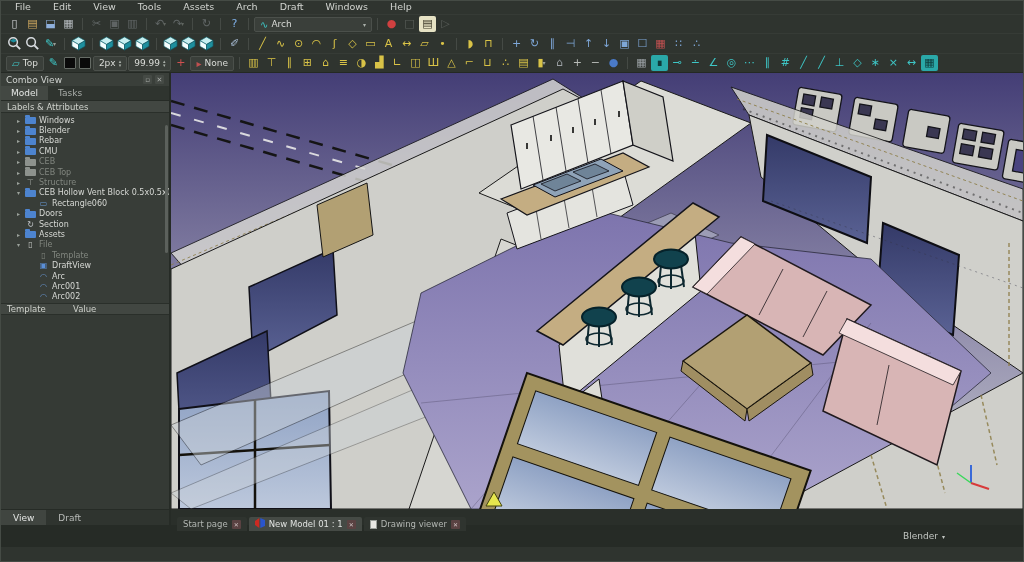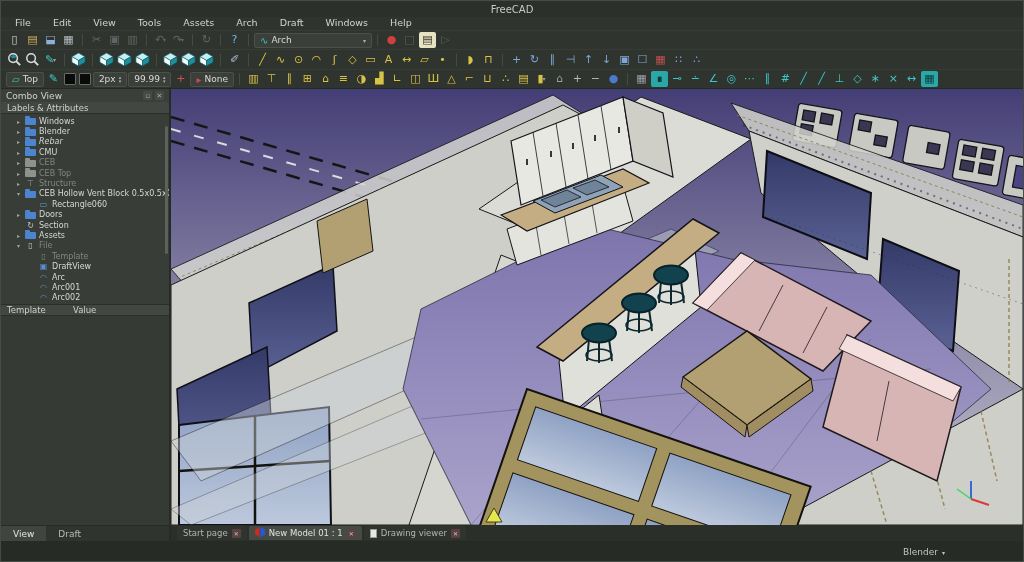--- a/index.html
+++ b/index.html
@@ -44,38 +44,35 @@
   .prop-header span:first-child{width:72px;padding-left:6px;}
   .prop-area{flex:1;background:#353a35;}
   .bottom-tabs{height:16px;display:flex;background:#2f342f;border-top:1px solid #262b26;}
   .bottom-tab{padding:0 12px;display:flex;align-items:center;font-size:9px;color:#b9bcb9;}
   .bottom-tab.active{background:#404540;color:#e2e4e2;}
   
   .right-col{flex:1;display:flex;flex-direction:column;}
   .viewport{width:852px;height:436px;position:relative;background:#443e76;}
   .viewport svg{display:block;}
   
-  .mdi{height:16px;display:flex;align-items:center;background:#2a2f2a;gap:2px;padding:0 6px;}
+  .mdi{height:16px;display:flex;align-items:flex-start;background:#2a2f2a;gap:2px;padding:8px 6px;}
   .mdi-tab{display:flex;align-items:center;gap:4px;height:14px;padding:0 6px;font-size:8.5px;color:#b2b6b2;background:#2f342f;border-radius:2px 2px 0 0;}
   .mdi-tab.active{background:#454a45;color:#e0e2e0;}
   .mdi-close{width:9px;height:9px;display:flex;align-items:center;justify-content:center;font-size:6px;color:#d0c4c4;background:#5a4242;border-radius:1px;}
   .page-ico{width:7px;height:9px;background:#e8e8e4;border:1px solid #999e99;flex:none;}
   
   .statusbar{height:22px;display:flex;align-items:center;background:#262b26;color:#b4b8b4;font-size:9px;padding:0 8px;}
   .statusbar .nav{margin-left:auto;margin-right:70px;display:flex;align-items:center;gap:4px;color:#c2c6c2;}
   .statusbar .nav .caret{font-size:6px;}
 </style>
 </head>
 <body>
 
 <div class="app">
 
-  <div class="titlebar">
-    <span>FreeCAD</span>
-  </div>
 
   <div class="menubar" id="menubar">
       <span>File</span>
       <span>Edit</span>
       <span>View</span>
       <span>Tools</span>
       <span>Assets</span>
       <span>Arch</span>
       <span>Draft</span>
       <span>Windows</span>
@@ -278,34 +275,38 @@
 
   <div class="main">
     <div class="panel">
       <div class="panel-header">
         <span>Combo View</span>
         <span class="ph-btns">
           <span class="ph-btn">▫</span>
           <span class="ph-btn">✕</span>
         </span>
       </div>
+      <div class="panel-tabs" id="combo-tabs">
+          <div class="panel-tab active">Model</div>
+          <div class="panel-tab">Tasks</div>
+        </div>
       <div class="tree-header">Labels &amp; Attributes</div>
       <div class="tree" id="tree">
         <div class="scrollbar"></div>
       <div class="tree-row" style="padding-left: 14px;">
             <span class="arrow">▸</span>
             <span class="folder"></span>
             <span class="lbl">Windows</span>
           </div>
           <div class="tree-row" style="padding-left: 14px;">
             <span class="arrow">▸</span>
             <span class="folder"></span>
             <span class="lbl">Blender</span>
           </div>
-          <div class="tree-row" style="padding-left: 14px; font-style: italic;">
+          <div class="tree-row" style="padding-left: 14px;">
             <span class="arrow">▸</span>
             <span class="folder"></span>
             <span class="lbl">Rebar</span>
           </div>
           <div class="tree-row" style="padding-left: 14px;">
             <span class="arrow">▸</span>
             <span class="folder"></span>
             <span class="lbl">CMU</span>
           </div>
           <div class="tree-row" style="padding-left: 14px;">

